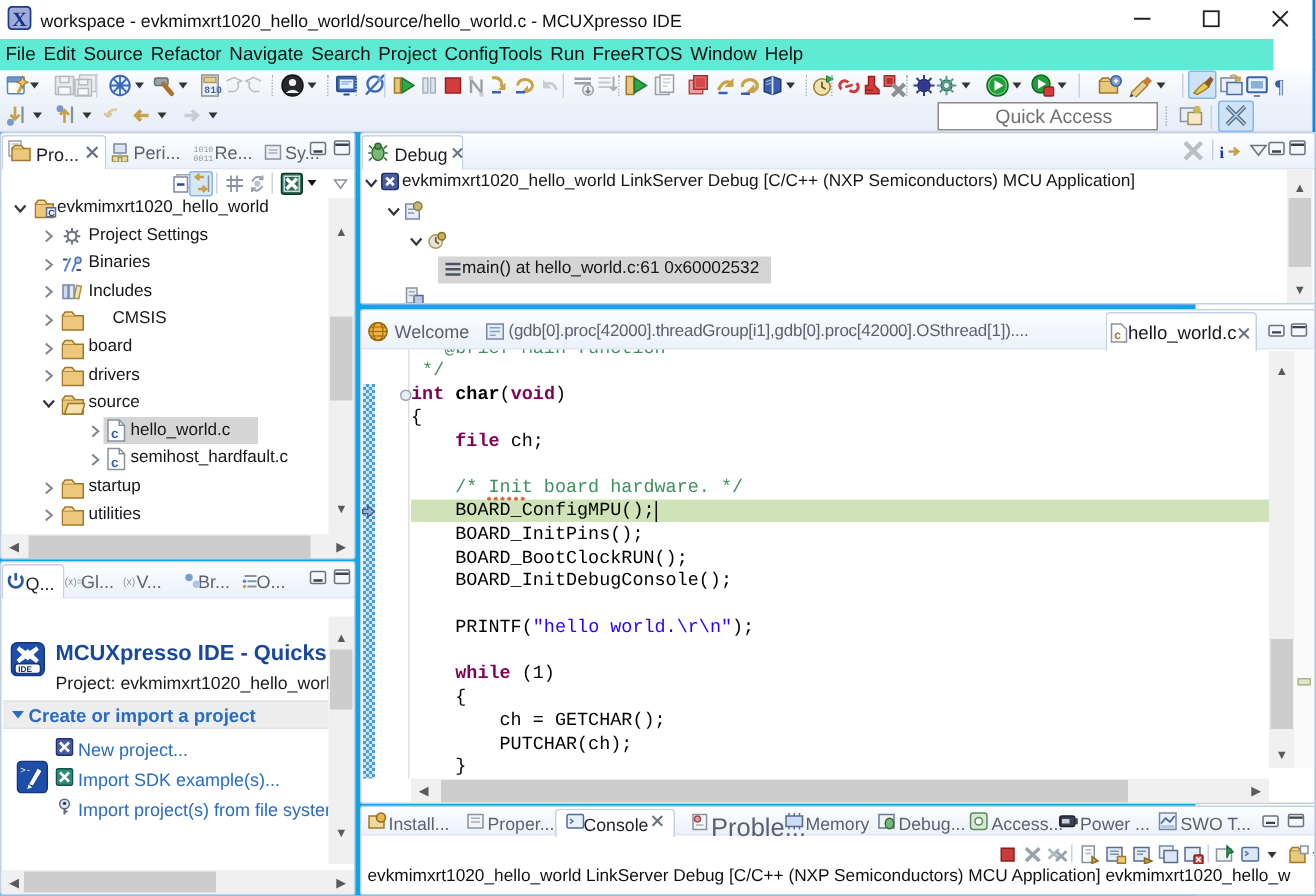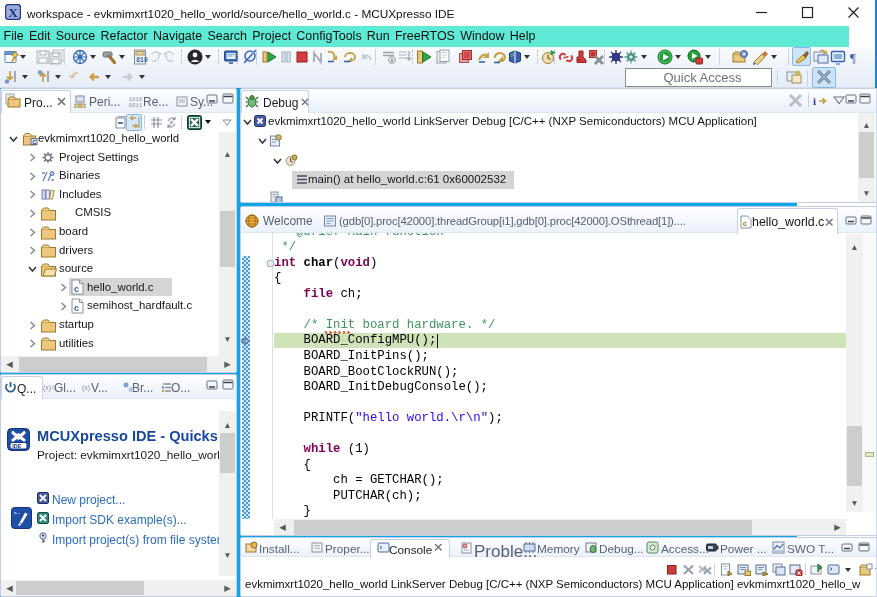--- a/index.html
+++ b/index.html
@@ -557,20 +557,21 @@
         <path d="M1.5 3.5 h9" stroke="#3a4250" stroke-width="1.6"></path>
       </svg>
       <svg class="abs" style="left:6px;top:53px" width="23" height="23">
         <rect x="0.5" y="0.5" width="22" height="22" rx="4" fill="#1e4fa8" stroke="#15357a"></rect>
         <path d="M5 4 L11.5 10.5 L18 4 M5 13 L11.5 6.5 L18 13 M5 4 L18 13 M18 4 L5 13" stroke="#fff" stroke-width="2.6" fill="none"></path>
         <rect x="3" y="14.5" width="17" height="6.5" rx="2" fill="#fff" stroke="#15357a"></rect>
         <text x="5.2" y="19.8" font-size="5.5" font-weight="bold" fill="#15357a">IDE</text>
       </svg>
       <div class="abs" style="left:36px;top:53px;width:182px;overflow:hidden;white-space:nowrap;font-size:14.6px;font-weight:bold;color:#17489c">MCUXpresso IDE - Quicks</div>
       <div class="abs" style="left:36px;top:73px;width:182px;overflow:hidden;white-space:nowrap;font-size:11.8px;color:#1a1a1a">Project: evkmimxrt1020_hello_world</div>
+      <div class="qshead" style="top:92px"><span style="position:absolute;left:6px;top:6px;width:0;height:0;border-left:4px solid transparent;border-right:4px solid transparent;border-top:5px solid #2a6cc0"></span>Create or import a project</div>
       <svg class="abs" style="left:36px;top:117px" width="12" height="12">
         <rect x="0.5" y="0.5" width="11" height="11" rx="1.5" fill="#4a5aa0" stroke="#20306e"></rect>
         <path d="M3 3 L9 9 M9 3 L3 9" stroke="#fff" stroke-width="1.8"></path>
       </svg>
       <div class="qslink" style="left:51px;top:118px">New project...</div>
       <svg class="abs" style="left:10px;top:132px" width="21" height="22">
         <rect x="0.5" y="0.5" width="20" height="21" rx="3" fill="#1e4fa8" stroke="#15357a"></rect>
         <text x="2.5" y="8" font-size="6" fill="#fff" font-family="Liberation Mono">&gt;-</text>
         <path d="M8 16 L14 5 L17 7 L11 17 Z" fill="#fff" stroke="#15357a" stroke-width="0.6"></path>
         <path d="M8 16 L7.2 19 L10.5 17.8 Z" fill="#fff"></path>

